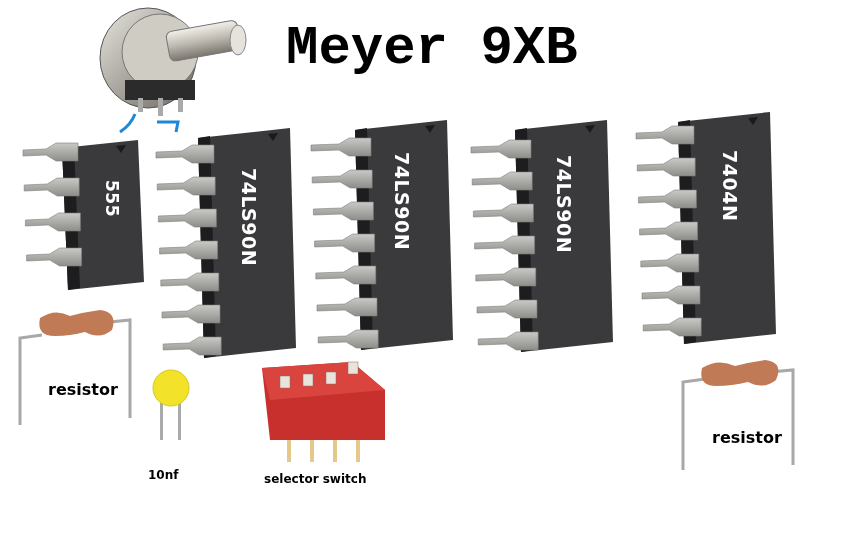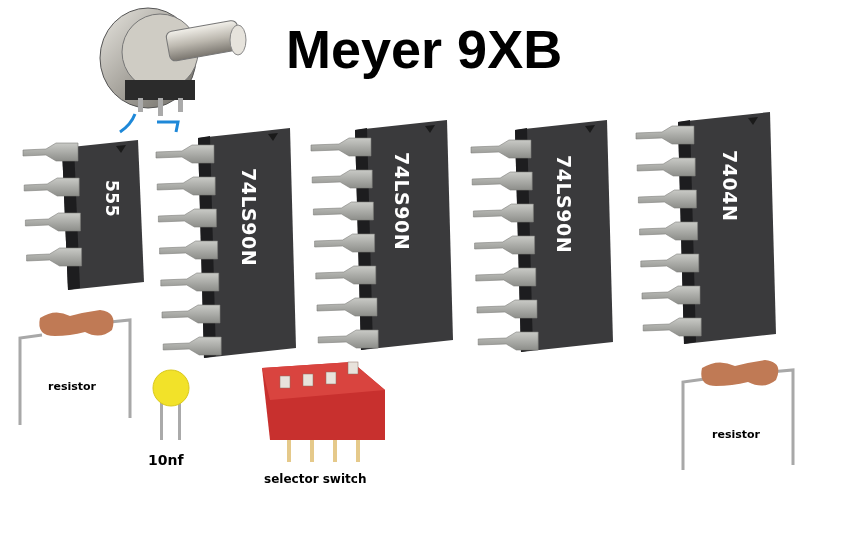--- a/index.html
+++ b/index.html
@@ -1,18 +1,18 @@
 <!DOCTYPE html>
 <html><head>
 <meta charset="utf-8">
 <style>
   html,body{margin:0;padding:0;background:#fff;}
   body{width:841px;height:535px;position:relative;overflow:hidden;font-family:"Liberation Sans",sans-serif;}
-  .title{position:absolute;left:286px;top:18px;font-size:54px;font-weight:bold;color:#000;letter-spacing:0px;font-family:Liberation Sans, sans-serif;}
-  .label{position:absolute;font-weight:bold;font-size:11px;color:#000;font-family:"DejaVu Sans",sans-serif;}
+  .title{position:absolute;left:286px;top:18px;font-size:54px;font-weight:bold;color:#000;letter-spacing:0px;font-family:Liberation Mono, monospace;}
+  .label{position:absolute;font-weight:bold;font-size:16px;color:#000;font-family:"DejaVu Sans",sans-serif;}
   .chip-label{position:absolute;color:#fff;font-weight:bold;font-family:"DejaVu Sans",sans-serif;font-size:19px;writing-mode:vertical-rl;letter-spacing:0.5px;}
   svg{position:absolute;left:0;top:0;}
 </style>
 </head>
 <body>
 
 <div class="title">Meyer 9XB</div>
 
 <svg width="841" height="535" viewBox="0 0 841 535">
   <defs>
@@ -135,21 +135,21 @@
   </g>
 
   <g>
     <polyline points="683,470 683,382 705,379" fill="none" stroke="#a8a8a8" stroke-width="3"></polyline>
     <polyline points="770,372 793,370 793,465" fill="none" stroke="#a8a8a8" stroke-width="3"></polyline>
     <path d="M702 368 Q 718 358 735 366 Q 750 362 765 360 Q 784 362 776 380 Q 764 390 748 382 Q 732 386 716 386 Q 698 386 702 368 Z" fill="#c07a55"></path>
   </g>
 </svg>
 
 <div class="label" style="left:48px;top:380px;">resistor</div>
-<div class="label" style="left:148px;top:452px;font-size:14px;">10nf</div>
+<div class="label" style="left:148px;top:468px;font-size:12px;">10nf</div>
 <div class="label" style="left:264px;top:472px;font-size:12px;">selector switch</div>
 <div class="label" style="left:712px;top:428px;">resistor</div>
 
 <div class="chip-label" style="left:102px;top:180px;font-size:17px;">555</div>
 <div class="chip-label" style="left:238px;top:168px;">74LS90N</div>
 <div class="chip-label" style="left:391px;top:152px;">74LS90N</div>
 <div class="chip-label" style="left:553px;top:155px;">74LS90N</div>
 <div class="chip-label" style="left:719px;top:150px;">7404N</div>
 
 </body></html>

